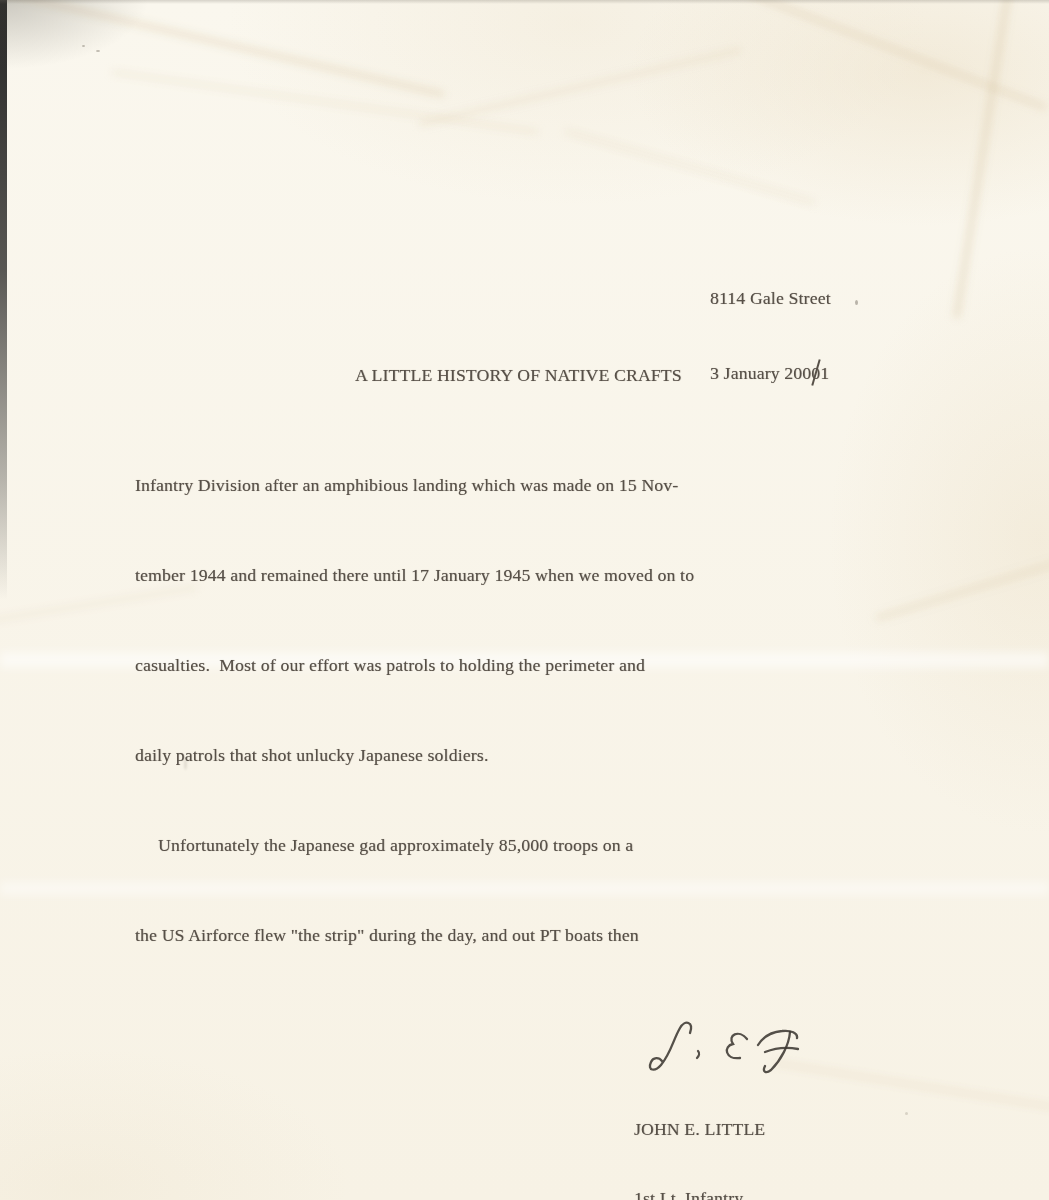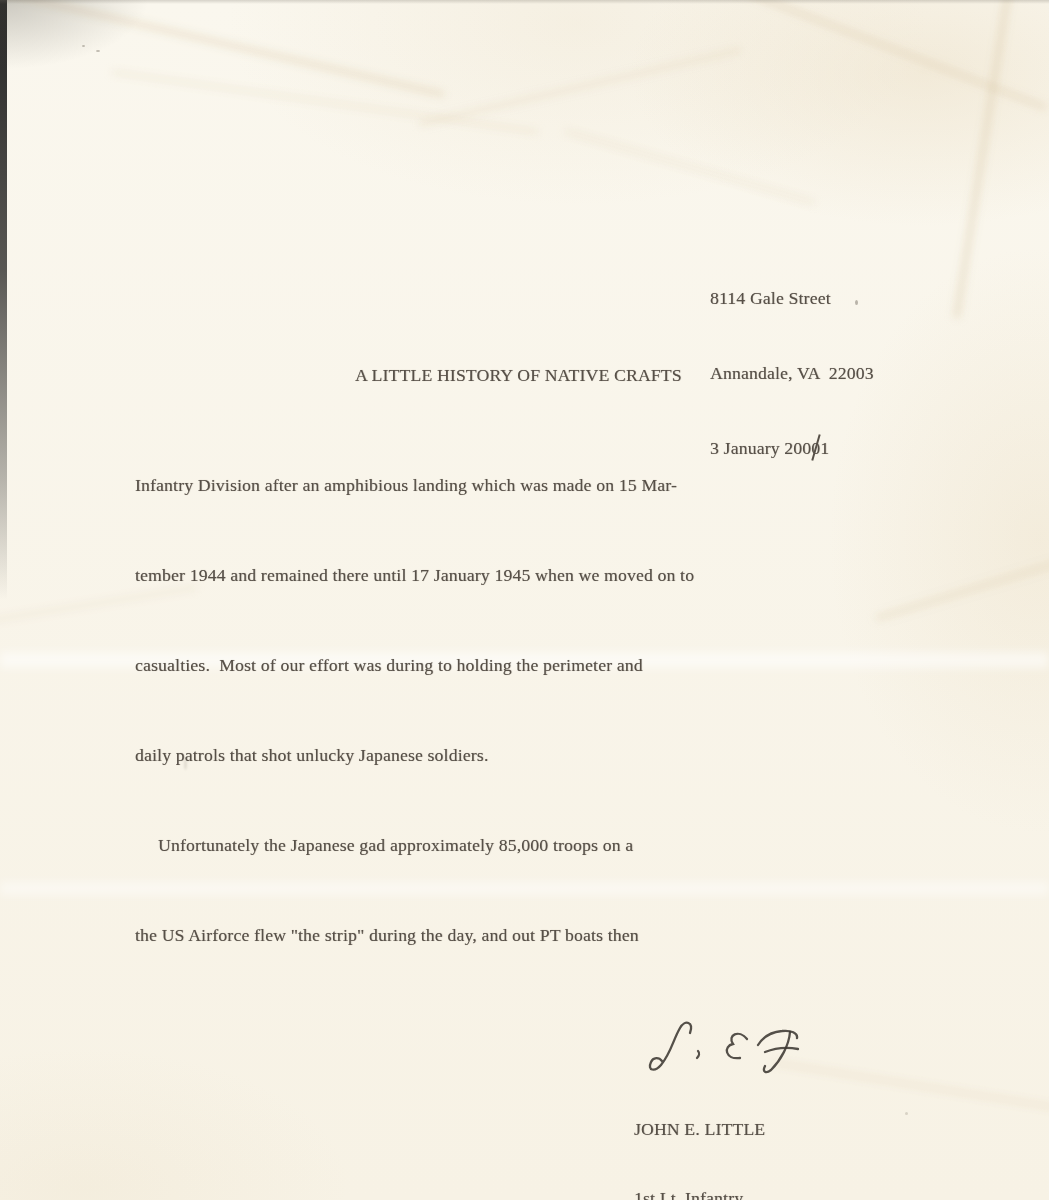--- a/index.html
+++ b/index.html
@@ -87,30 +87,29 @@
   <div class="edge-top"></div>
   <div class="corner-tl"></div>
   <div class="speck s1"></div>
   <div class="speck s2"></div>
   <div class="speck s3"></div>
   <div class="speck s4"></div>
   <div class="speck s5"></div>
 
   <div class="typed addr">
     <div>8114 Gale Street</div>
-    <div>Annandale, VA  22003</div>
     <div><span>3 January 200</span><span class="ovstk">0</span><span>1</span></div>
   </div>
 
   <div class="typed title-line">A LITTLE HISTORY OF NATIVE CRAFTS</div>
 
   <div class="typed body-block">
-    <div>Infantry Division after an amphibious landing which was made on 15 Mar-</div>
+    <div>Infantry Division after an amphibious landing which was made on 15 Nov-</div>
     <div>tember 1944 and remained there until 17 January 1945 when we moved on to</div>
-    <div>casualties.  Most of our effort was during to holding the perimeter and</div>
+    <div>casualties.  Most of our effort was patrols to holding the perimeter and</div>
     <div>daily patrols that shot unlucky Japanese soldiers.</div>
     <div>     Unfortunately the Japanese gad approximately 85,000 troops on a</div>
     <div>the US Airforce flew "the strip" during the day, and out PT boats then</div>
     
     
     
     
     
     
     

